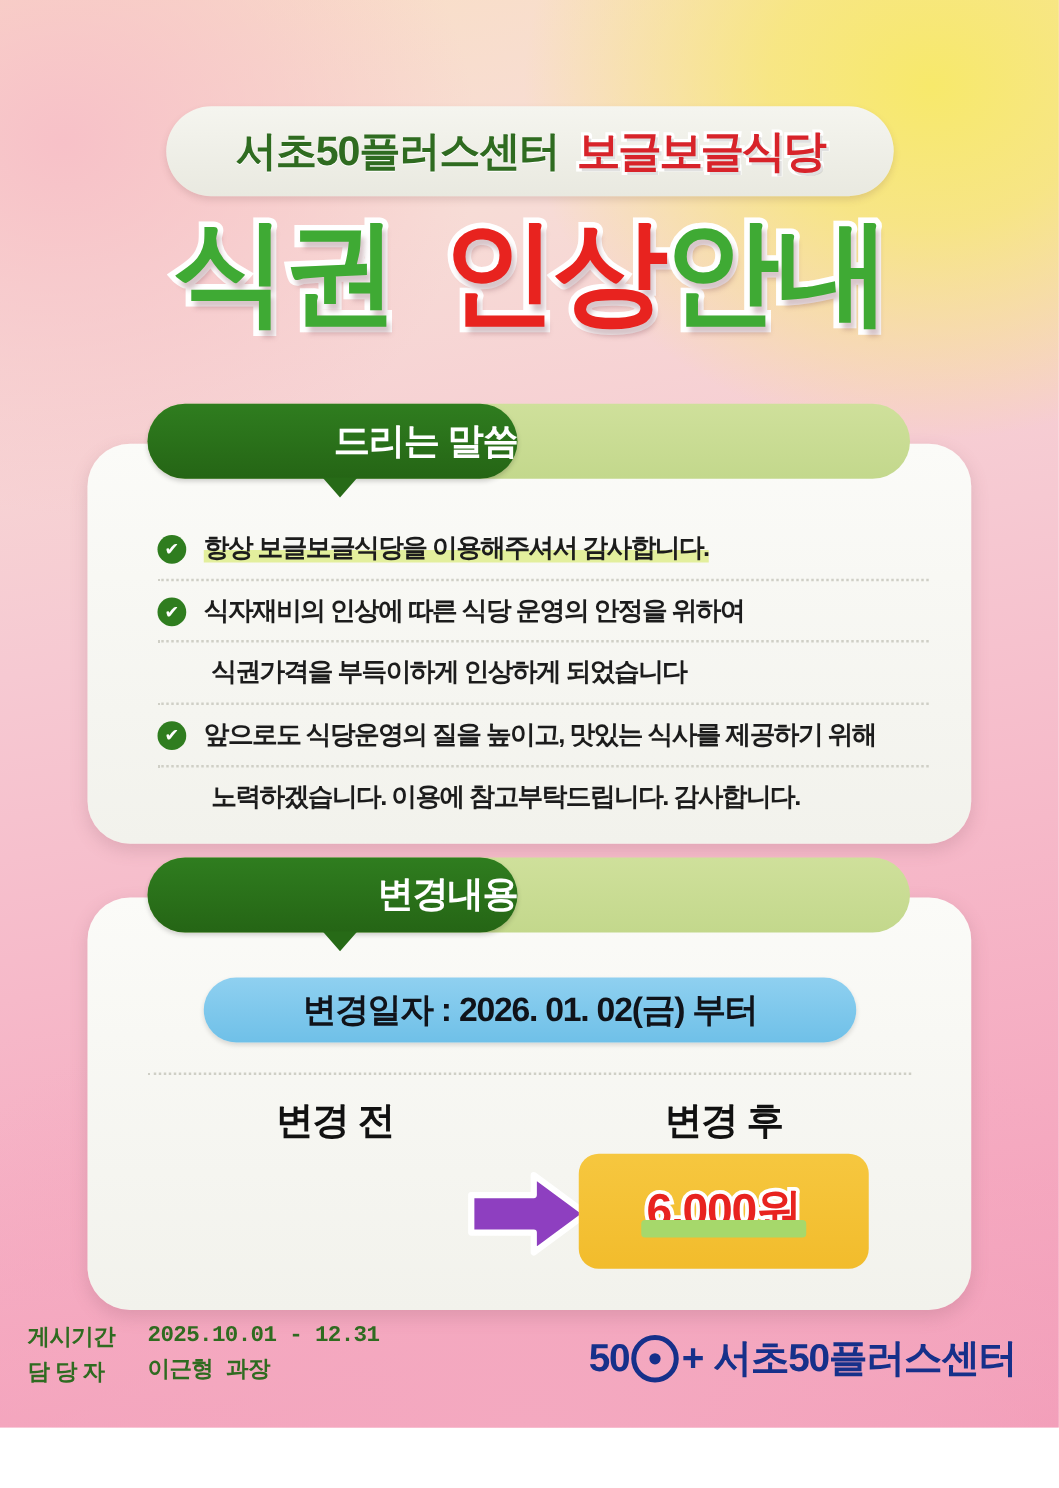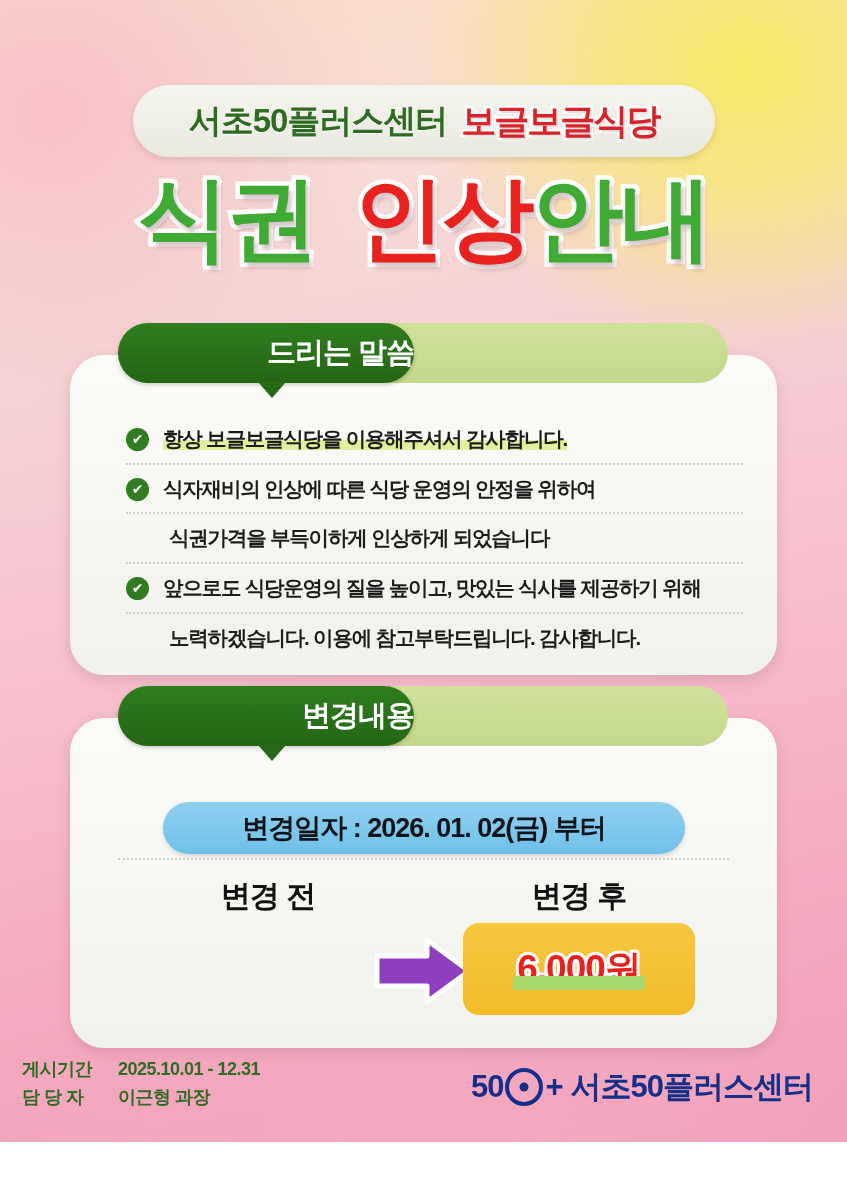--- a/index.html
+++ b/index.html
@@ -192,21 +192,20 @@
     left: 93px;
     top: 64px;
     width: 522px;
     height: 52px;
     background: linear-gradient(180deg, #8fd0f0 0%, #6fc0e8 100%);
     border-radius: 26px;
     display: flex;
     align-items: center;
     justify-content: center;
     box-shadow: 0 2px 4px rgba(0,0,0,0.14);
-    margin-top: 20px;
   }
   .date-text {
     font-size: 27px;
     font-weight: bold;
     color: #10131a;
     letter-spacing: -1px;
   }
   .divider-dots {
     position: absolute;
     left: 48px;
@@ -293,21 +292,21 @@
     align-items: flex-start;
     gap: 26px;
   }
   .f-labels div, .f-values div {
     font-size: 18px;
     font-weight: bold;
     color: #2f6b20;
     letter-spacing: -0.5px;
     line-height: 1.55;
   }
-  .f-values div { color: #2f6b20; }
+  .f-values div { color: #2f6b20; font-family: Liberation Mono, monospace; }
 
   .footer-right {
     position: absolute;
     right: 34px;
     bottom: 34px;
     display: flex;
     align-items: center;
     gap: 4px;
   }
   .logo-text {

